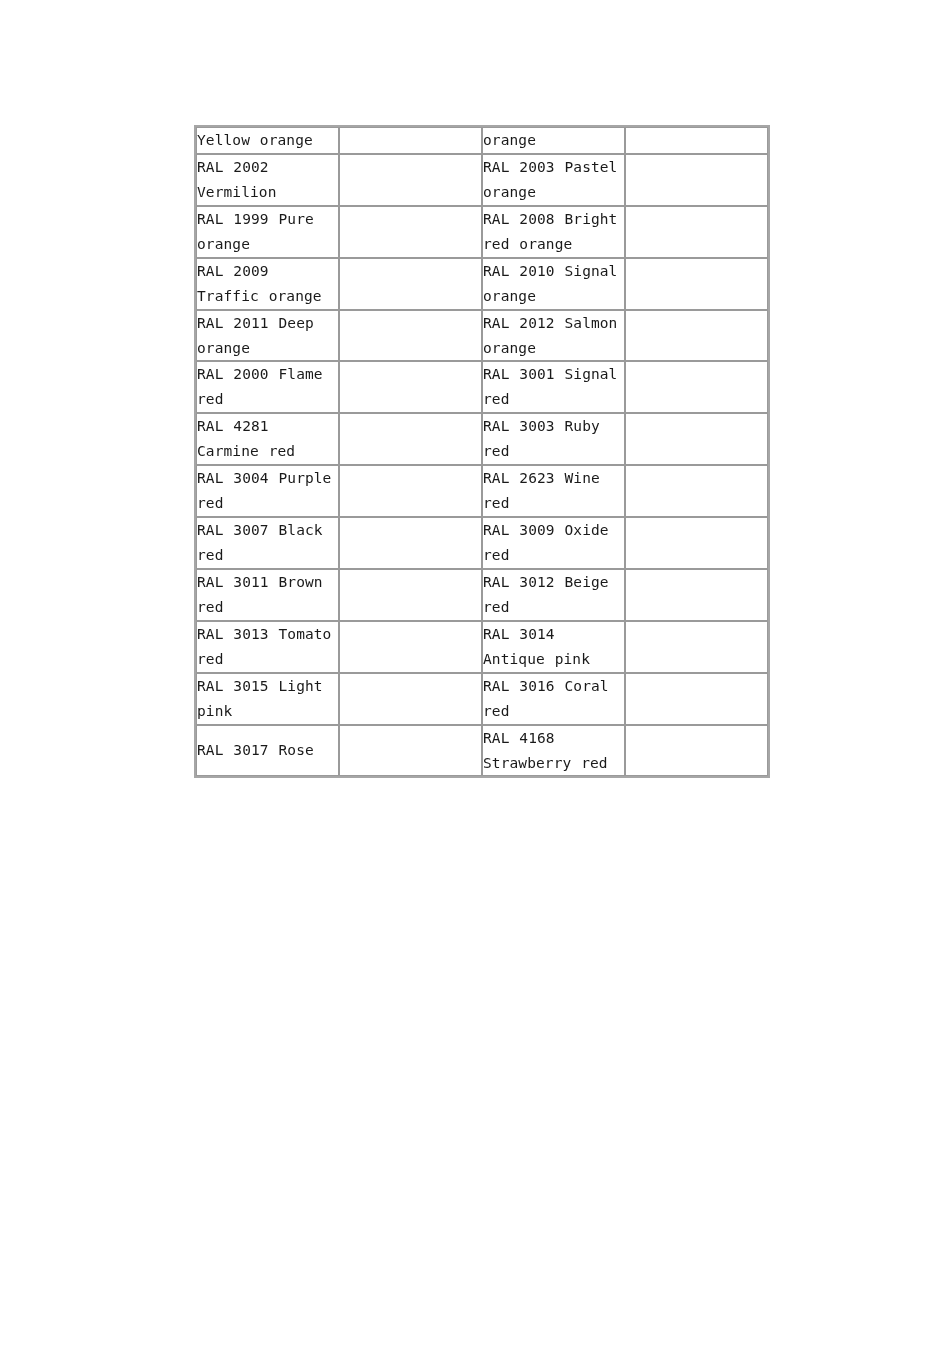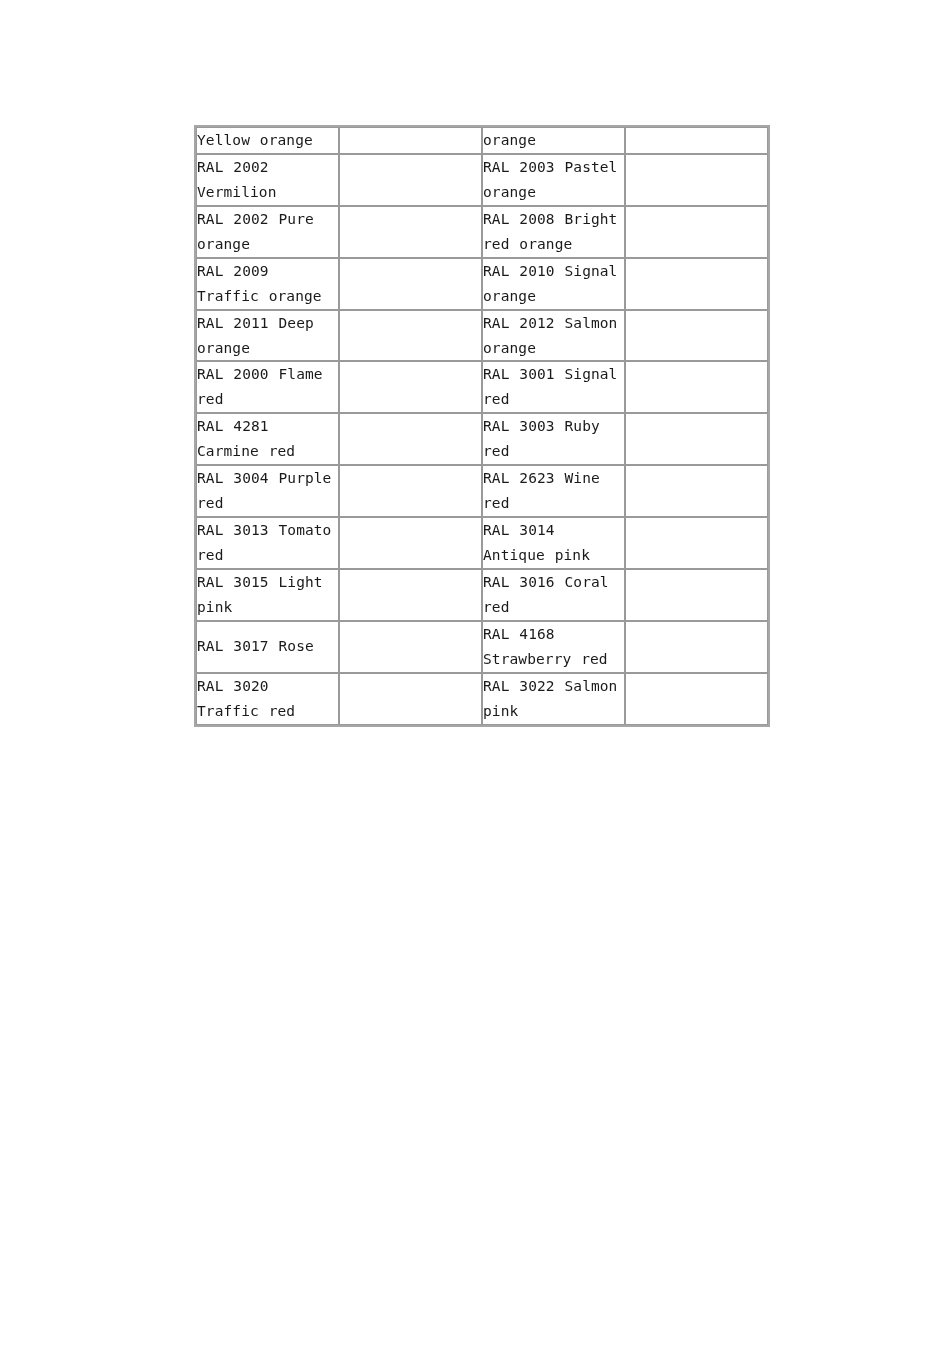--- a/index.html
+++ b/index.html
@@ -101,21 +101,21 @@
             <td class="swatch-cell">
               <div class="swatch" style="background-color: rgb(208, 17, 5);"></div>
             </td>
             <td class="label-cell">RAL 2003
 Pastel orange</td>
             <td class="swatch-cell">
               <div class="swatch" style="background-color: rgb(250, 91, 33);"></div>
             </td>
           </tr>
           <tr>
-            <td class="label-cell">RAL 2002 Pure
+            <td class="label-cell">RAL 1999 Pure
 orange</td>
             <td class="swatch-cell">
               <div class="swatch" style="background-color: rgb(250, 42, 8);"></div>
             </td>
             <td class="label-cell">RAL 2008
 Bright red
 orange</td>
             <td class="swatch-cell">
               <div class="swatch" style="background-color: rgb(250, 69, 11);"></div>
             </td>
@@ -172,20 +172,44 @@
           <tr>
             <td class="label-cell">RAL 3004
 Purple red</td>
             <td class="swatch-cell">
               <div class="swatch" style="background-color: rgb(77, 6, 6);"></div>
             </td>
             <td class="label-cell">RAL 2623 Wine
 red</td>
             <td class="swatch-cell">
               <div class="swatch" style="background-color: rgb(80, 26, 16);"></div>
+            </td>
+          </tr>
+          <tr>
+            <td class="label-cell">RAL 3007
+Black red</td>
+            <td class="swatch-cell">
+              <div class="swatch" style="background-color: rgb(0, 0, 0);"></div>
+            </td>
+            <td class="label-cell">RAL 3009
+Oxide red</td>
+            <td class="swatch-cell">
+              <div class="swatch" style="background-color: rgb(94, 35, 24);"></div>
+            </td>
+          </tr>
+          <tr>
+            <td class="label-cell">RAL 3011
+Brown red</td>
+            <td class="swatch-cell">
+              <div class="swatch" style="background-color: rgb(143, 50, 50);"></div>
+            </td>
+            <td class="label-cell">RAL 3012
+Beige red</td>
+            <td class="swatch-cell">
+              <div class="swatch" style="background-color: rgb(192, 115, 90);"></div>
             </td>
           </tr>
           <tr>
             <td class="label-cell">RAL 3013
 Tomato red</td>
             <td class="swatch-cell">
               <div class="swatch" style="background-color: rgb(130, 7, 7);"></div>
             </td>
             <td class="label-cell">RAL 3014
 Antique pink</td>
@@ -208,30 +232,18 @@
           <tr>
             <td class="label-cell">RAL 3017 Rose</td>
             <td class="swatch-cell">
               <div class="swatch" style="background-color: rgb(204, 51, 51);"></div>
             </td>
             <td class="label-cell">RAL 4168
 Strawberry
 red</td>
             <td class="swatch-cell">
               <div class="swatch" style="background-color: rgb(204, 42, 42);"></div>
-            </td>
-          </tr>
-          <tr>
-            <td class="label-cell">RAL 3020
-Traffic red</td>
-            <td class="swatch-cell">
-              <div class="swatch" style="background-color: rgb(213, 12, 12);"></div>
-            </td>
-            <td class="label-cell">RAL 3022
-Salmon pink</td>
-            <td class="swatch-cell">
-              <div class="swatch" style="background-color: rgb(217, 84, 58);"></div>
             </td>
           </tr>
         </tbody>
     </table>
   </div>
 </div>
 
 </body></html>

